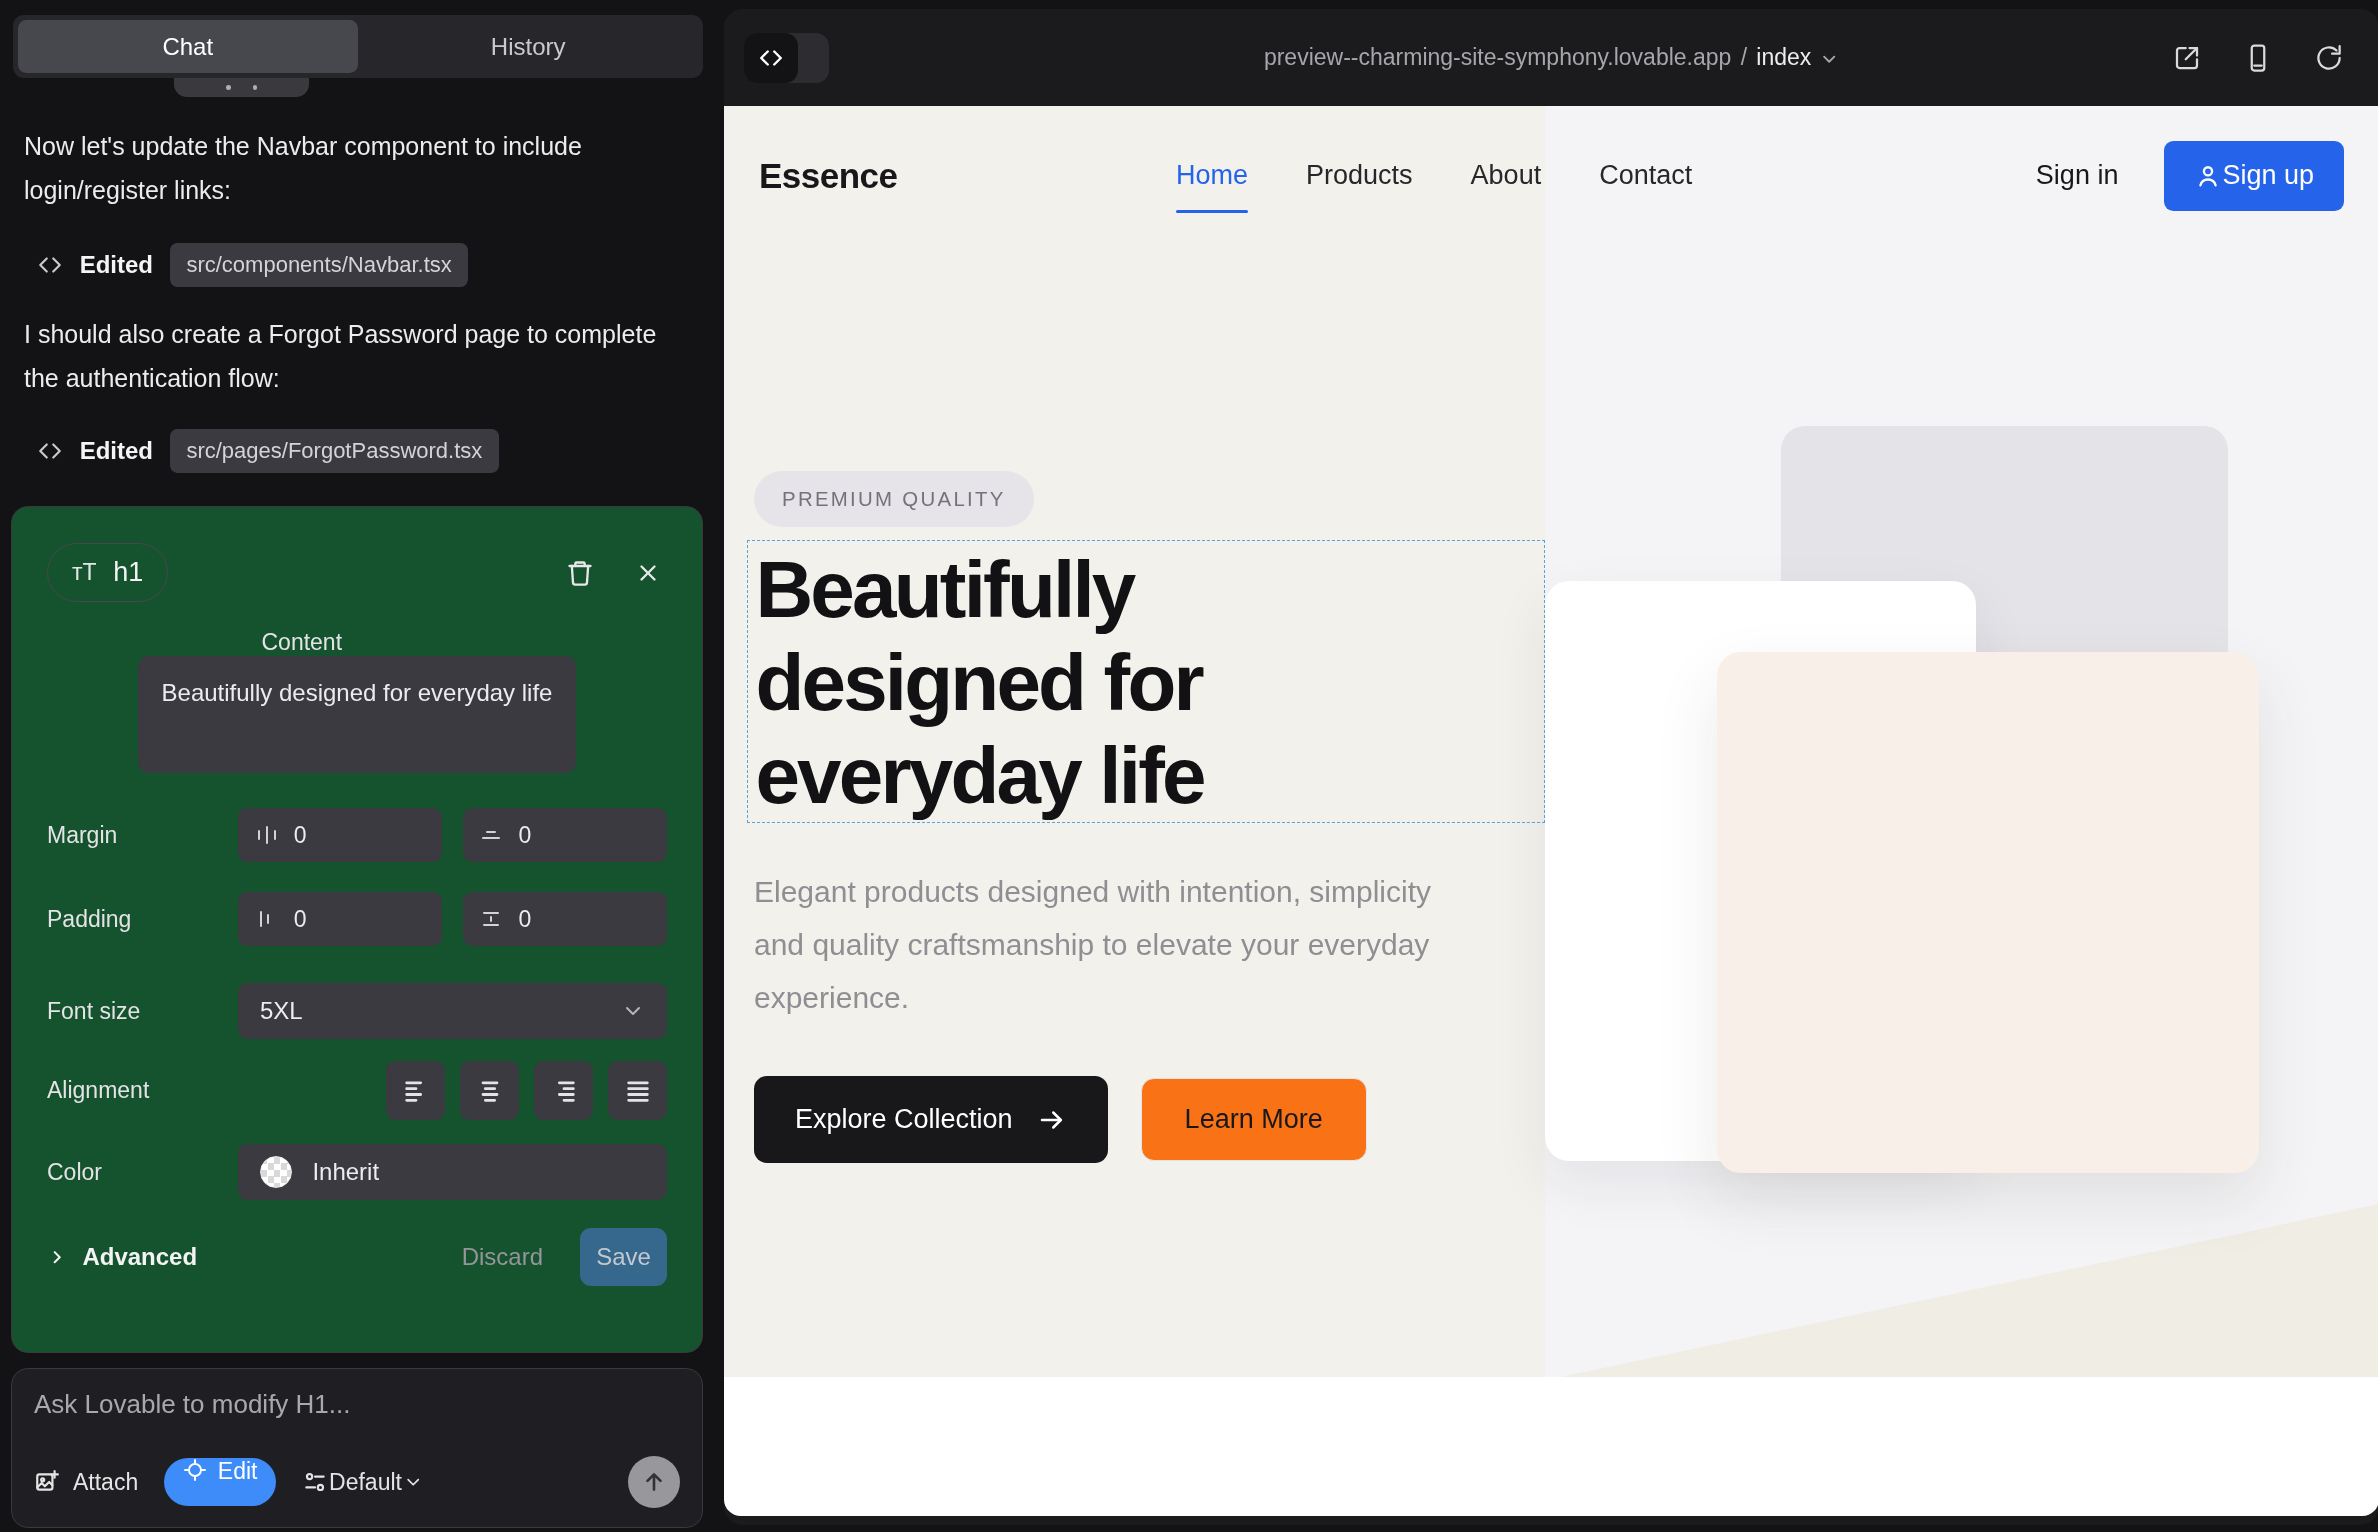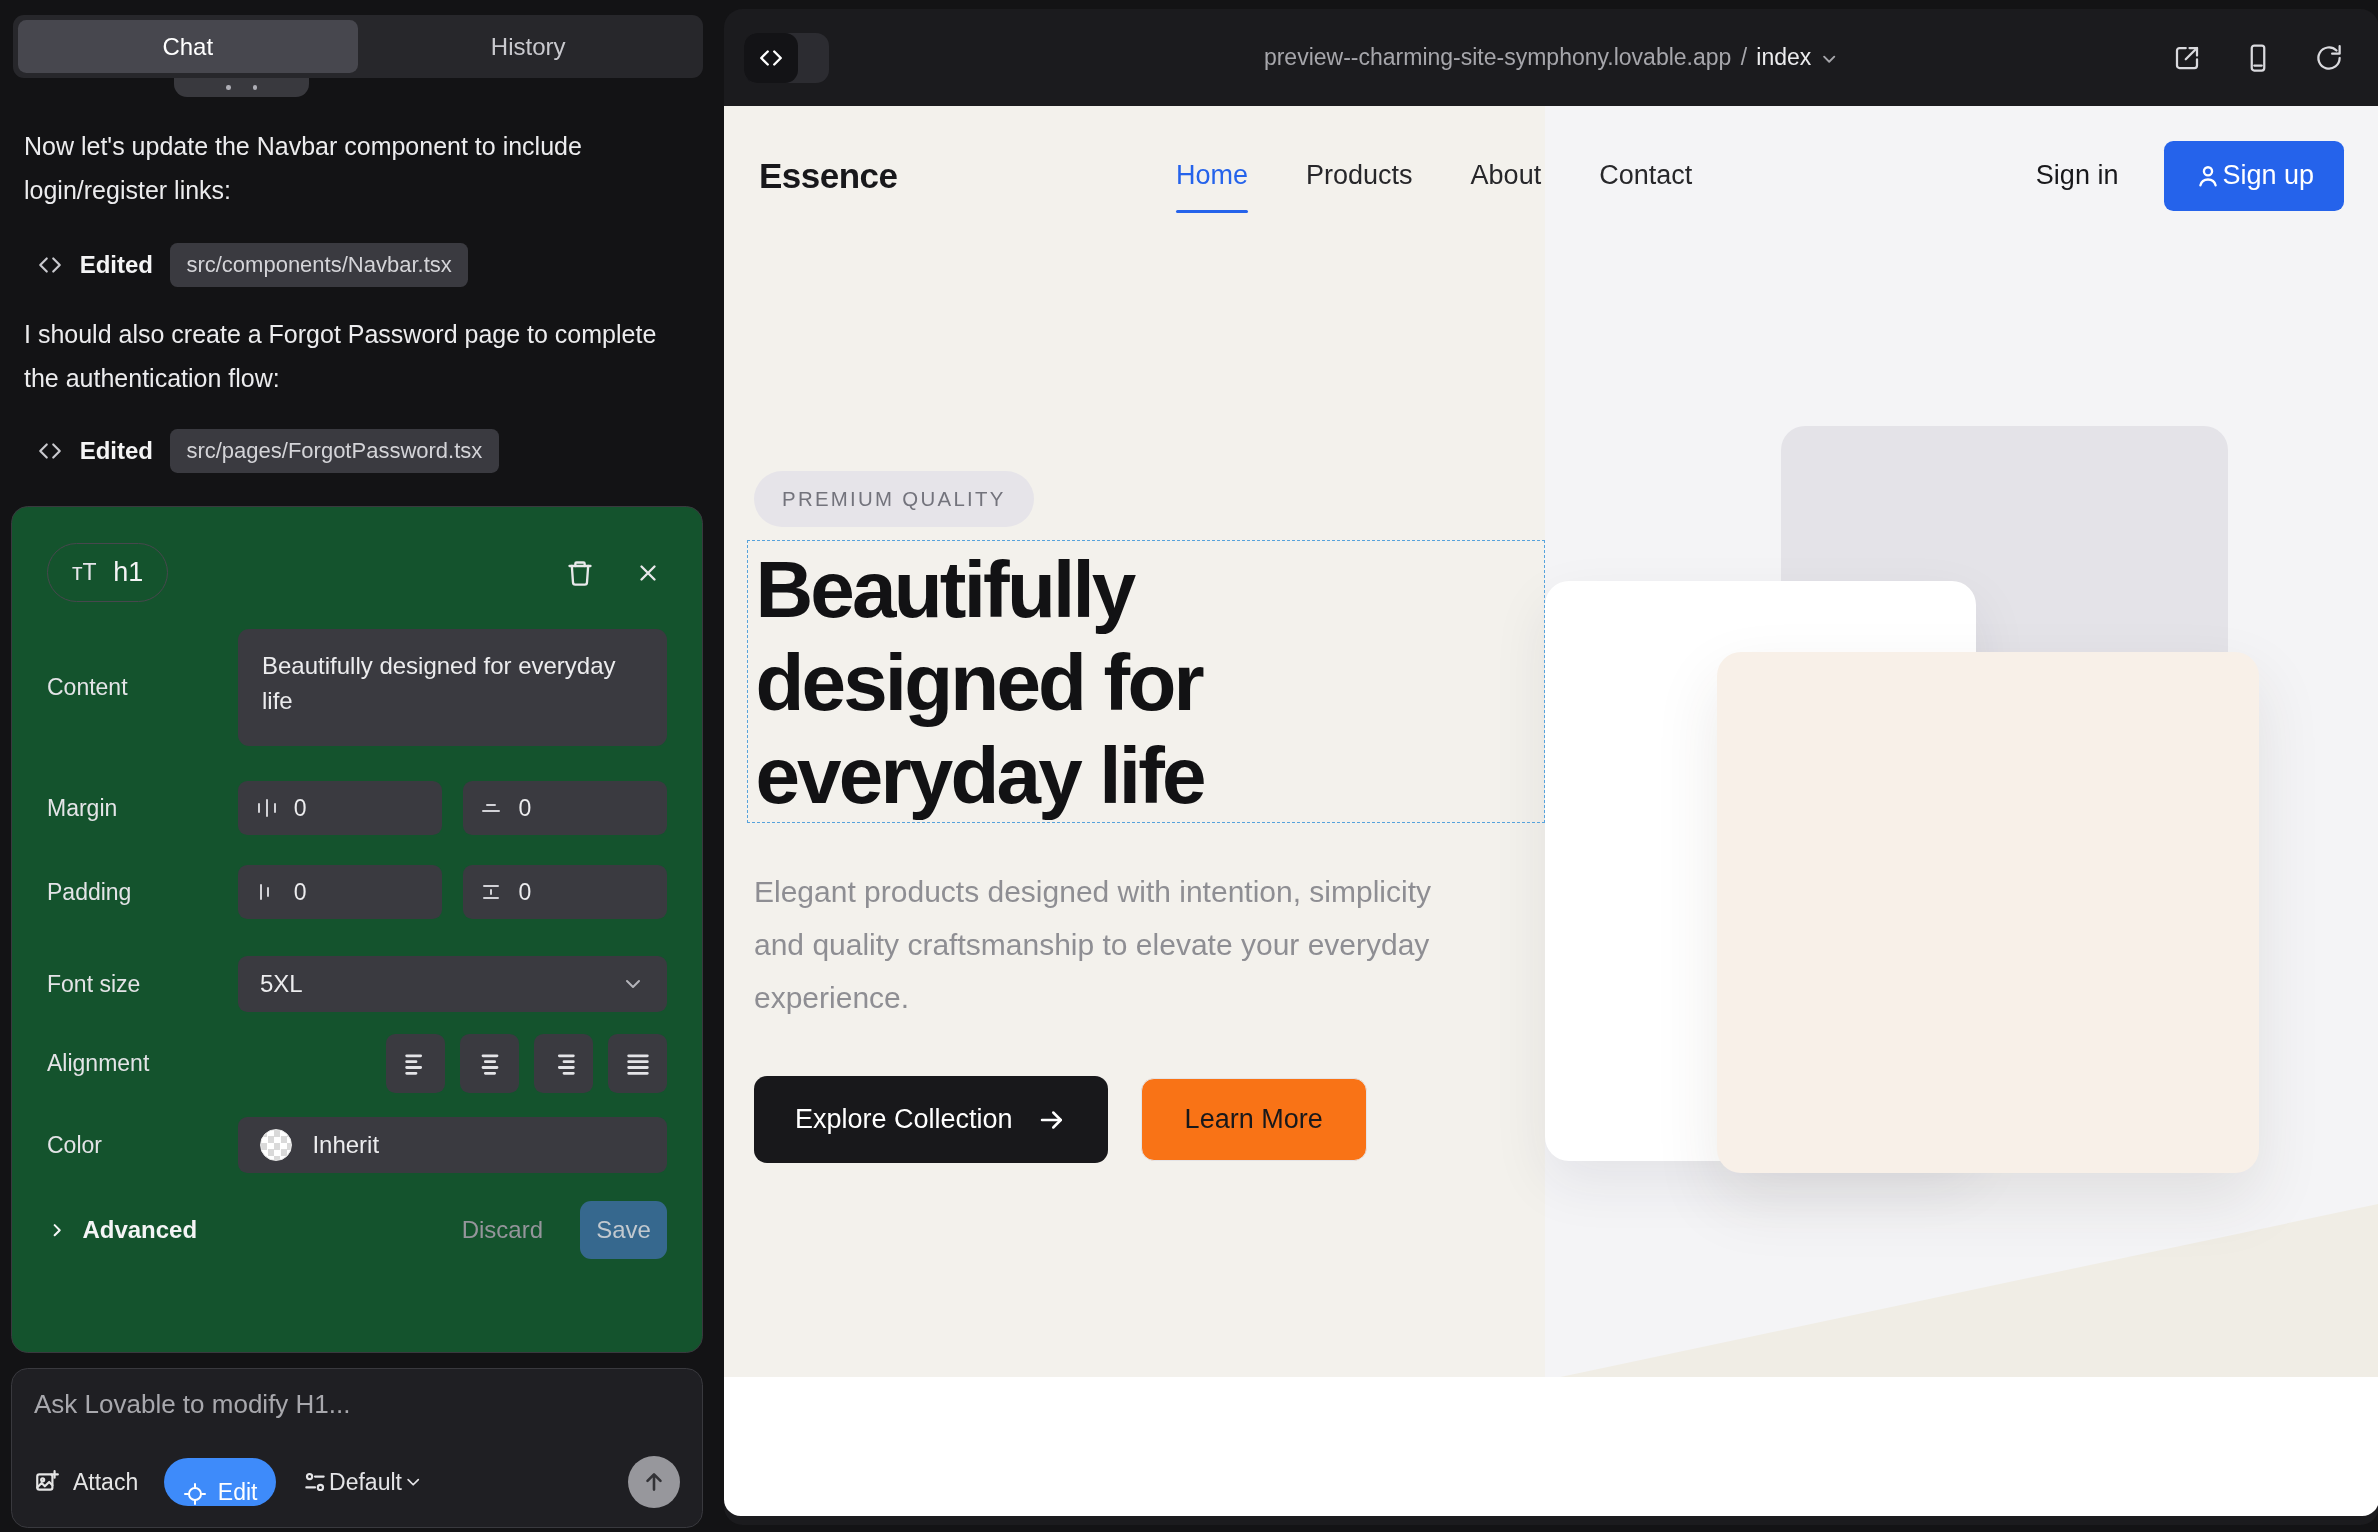--- a/index.html
+++ b/index.html
@@ -28,21 +28,21 @@
   .tag-pill { display:flex; align-items:center; gap:16.7px; border:1.9px solid #47474d; border-radius:927px; padding:0 24px; height:59px; }
   .tag-icon { font-size:23px; color:#e5e5ea; }
   .tag-name { font-size:27px; color:#f4f4f5; }
   .header-actions { margin-left:auto; display:flex; align-items:center; gap:41px; color:#e8e8ea; padding-right:5.6px; }
   .icon-btn { cursor:pointer; display:flex; align-items:center; }
 
   .row { display:flex; align-items:center; }
   .row-label { width:191px; flex:none; font-size:23px; color:#e4e4e7; }
   .control { flex:1; display:flex; align-items:center; }
 
-  .content-row { margin-top:26px; }
+  .content-row { margin-top:26px;flex-direction:column; }
   .content-box { flex:1; background:#3a3a40; border-radius:11px; padding:18.6px 24px; font-size:24px; line-height:35px; color:#ececee; min-height:117px; }
 
   .margin-row { margin-top:35px; } .padding-row { margin-top:30px; }
   .pair .control { gap:20.4px; }
   .num-input { flex:1; height:54px; background:#3a3a40; border-radius:9.3px; display:flex; align-items:center; padding:0 16.7px; gap:15px; color:#d2d2d7; cursor:text; }
   .num-value { font-size:23px; color:#ececee; }
 
   .fs-row { margin-top:37px; } .fw-row { margin-top:26px; } .color-row { margin-top:24px; }
   .select { flex:1; height:56px; background:#3a3a40; border-radius:9.3px; display:flex; align-items:center; padding:0 22px; color:#ececee; font-size:24px; cursor:pointer; }
   .select .chev { margin-left:auto; color:#b4b4ba; }
@@ -57,21 +57,21 @@
   .footer-right { margin-left:auto; display:flex; align-items:center; gap:37px; }
   .discard { font-size:24px; color:#95959b; cursor:pointer; }
   .save-btn { width:87px; height:58px; background:#36688e; border-radius:11px; display:flex; align-items:center; justify-content:center; font-size:24px; color:#c2c9cf; cursor:pointer; }
 
   
   .composer { position:absolute; left:11px; top:1368px; width:692px; height:160px; background:#1f1f23; border:0.9px solid #39393e; border-radius:16.7px; padding:20.4px 22px 18.6px 22px; display:flex; flex-direction:column; justify-content:space-between; }
   .composer-input { background:transparent; border:none; outline:none; font-size:26px; color:#ececee; font-family:inherit; width:100%; }
   .composer-input::placeholder { color:#a8a8ad; }
   .composer-actions { display:flex; align-items:center; gap:26px; }
   .attach { display:flex; align-items:center; gap:13px; font-size:23px; color:#e5e5e5; cursor:pointer; }
-  .edit-pill { display:flex; align-items:flex-end; gap:11px; background:#3e8bfa; border-radius:927px; padding:0 18.6px; height:48px; font-size:23px; color:#fff; cursor:pointer; }
+  .edit-pill { display:flex; align-items:flex-start; gap:11px; background:#3e8bfa; border-radius:927px; padding:0 18.6px; height:48px; font-size:23px; color:#fff; cursor:pointer; }
   .default-btn { display:flex; align-items:center; gap:1px; font-size:23px; color:#e4e4e7; cursor:pointer; }
   .send-btn { margin-left:auto; width:52px; height:52px; border-radius:50%; background:#97979c; display:flex; align-items:center; justify-content:center; color:#323236; cursor:pointer; }
 
   
   .browser { position:absolute; left:724px; top:9.3px; width:1655px; height:1516px; background:#1b1b1e; border-radius:18.6px; }
   .browser-top { position:relative; height:97px; }
   .code-toggle { position:absolute; left:20.4px; top:24px; width:85px; height:50px; background:#2c2c31; border-radius:13px; display:flex; cursor:pointer; }
   .code-toggle-active { width:54px; height:50px; background:#131316; border-radius:13px; display:flex; align-items:center; justify-content:center; color:#fff; }
   .url-bar { position:absolute; left:0; right:0; top:0; height:97px; display:flex; align-items:center; justify-content:center; font-size:23px; cursor:pointer; }
   .url-domain { color:#a6a6ab; }

